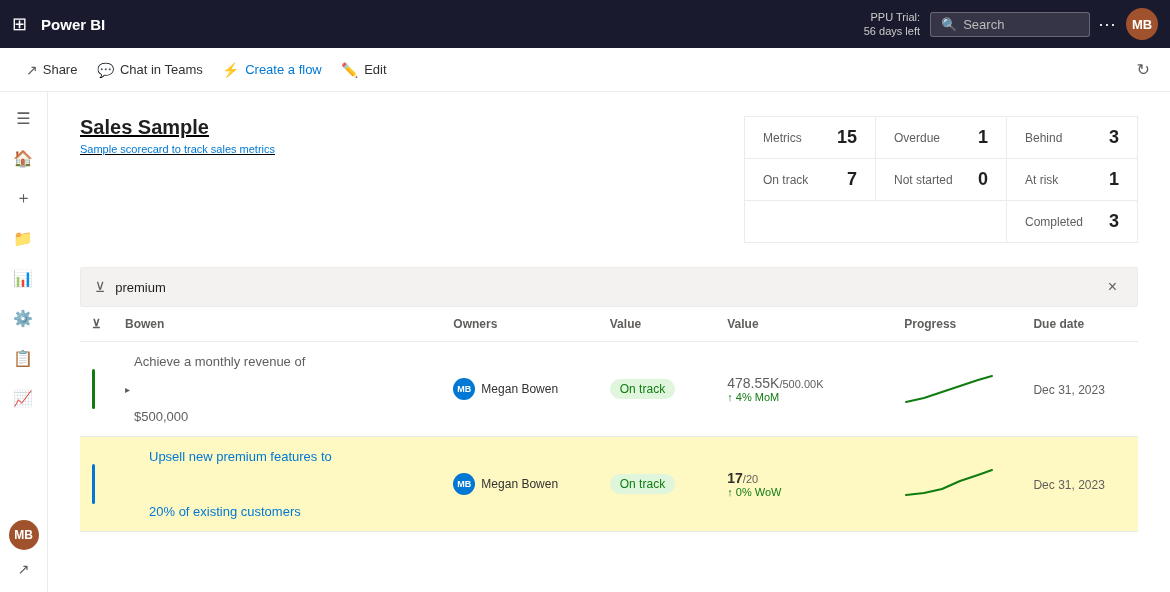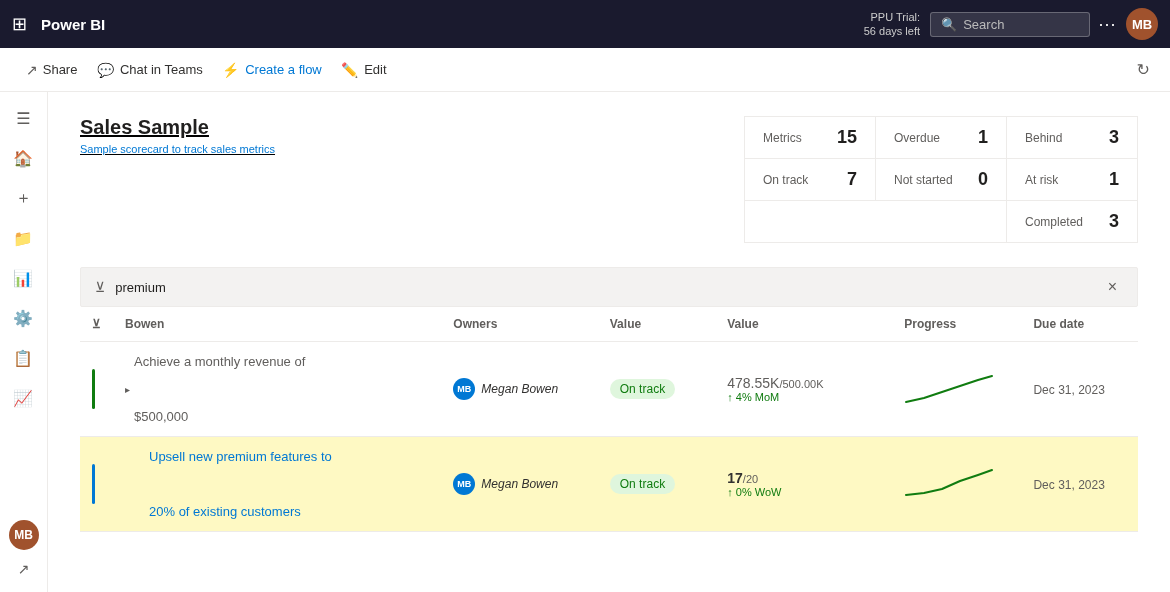--- a/index.html
+++ b/index.html
@@ -170,21 +170,21 @@
     .row-indicator.green { background: #107c10; }
     .row-indicator.blue { background: #0078d4; }
 
     .expand-toggle { background: transparent; border: none; cursor: pointer; color: #605e5c; font-size: 10px; margin-right: 4px; }
 
     .row-name { color: #605e5c; font-size: 13px; }
     .row-name.link { color: #0078d4; text-decoration: none; cursor: pointer; }
 
     .owner-cell { display: flex; align-items: center; gap: 6px; }
     .owner-avatar { width: 22px; height: 22px; border-radius: 50%; background: #0078d4; display: flex; align-items: center; justify-content: center; color: #fff; font-size: 9px; font-weight: bold; flex-shrink: 0; }
-    .owner-name { font-size: 12px; color: #323130; font-style: italic; }
+    .owner-name { font-size: 12px; color: #323130; }
 
     .status-badge {
       display: inline-flex; align-items: center; padding: 3px 10px;
       border-radius: 12px; font-size: 12px; font-weight: 500;
     }
     .status-on-track { background: #dff6dd; color: #107c10; }
 
     .value-cell .main-val { font-size: 14px; color: #605e5c; }
     .value-cell .sub-val { font-size: 11px; color: #107c10; }
 

